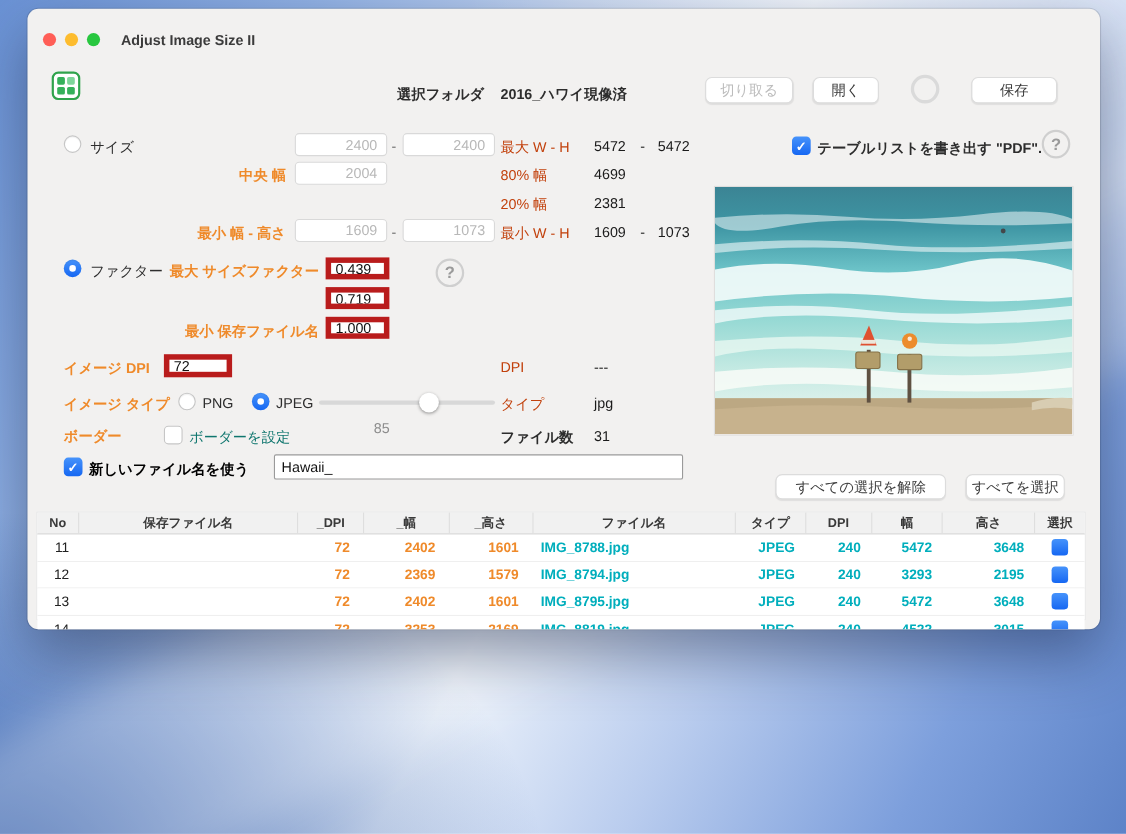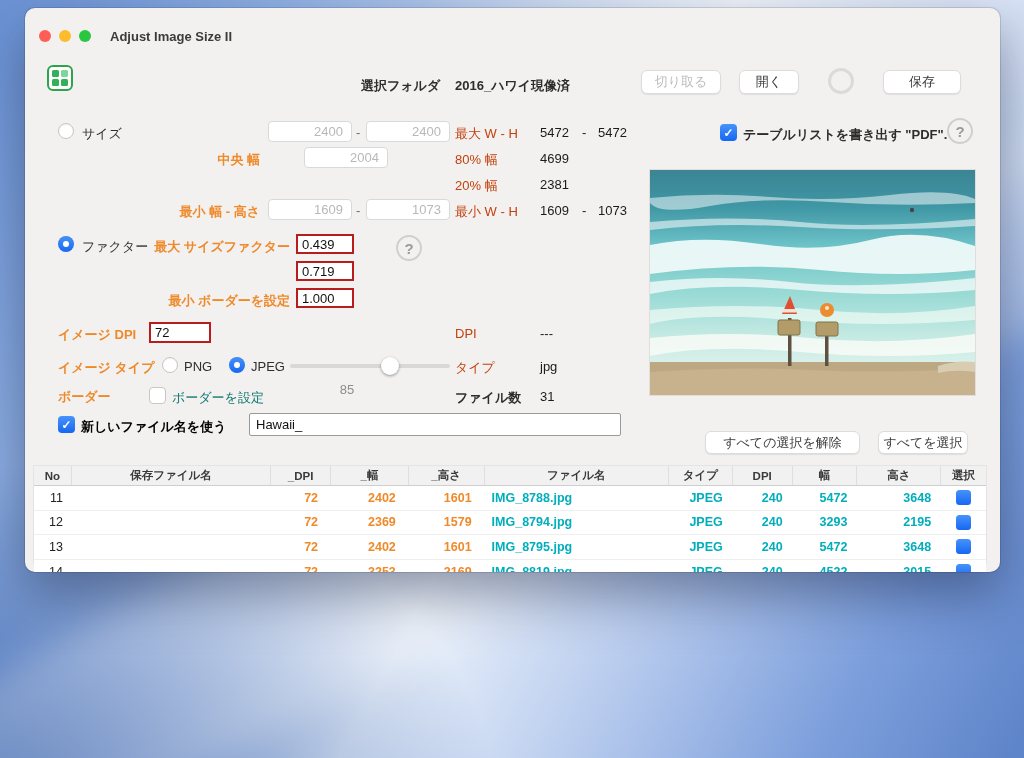--- a/index.html
+++ b/index.html
@@ -47,41 +47,41 @@
   
   .radio{ position:absolute; width:16px; height:16px; border-radius:50%; background:#fff; border:1px solid #c6c6c6; box-shadow:inset 0 1px 1px rgba(0,0,0,.06); }
   .radio.on{ background:linear-gradient(#4693fb,#1667f2); border:none; }
   .radio.on::after{ content:""; position:absolute; left:5px; top:5px; width:6px; height:6px; border-radius:50%; background:#fff; }
   .checkbox{ position:absolute; width:17px; height:17px; border-radius:4px; background:#fff; border:1px solid #c6c6c6; }
   .checkbox.on{ background:linear-gradient(#4693fb,#1667f2); border:none; }
   .checkbox.on::after{ content:"✓"; position:absolute; inset:0; display:flex; align-items:center; justify-content:center; color:#fff; font-size:12px; font-weight:700; }
 
   
   .dim-input{ position:absolute; width:84px; height:21px; border:1px solid #d9d9d9; border-radius:4px; background:#fff; color:#b8b8b8; font-size:13px; text-align:right; padding:0 8px; font-family:inherit; }
-  .dark-input{ position:absolute; height:20px; border:2px solid #b91c1c; background:#fff; color:#111; font-size:13px; padding:0 4px; font-family:inherit; }
+  .dark-input{ position:absolute; height:20px; border:5px solid #b91c1c; background:#fff; color:#111; font-size:13px; padding:0 4px; font-family:inherit; }
   .name-input{ position:absolute; left:224px; top:405px; width:372px; height:23px; border:1px solid #9a9a9a; border-radius:2px; background:#fff; color:#111; font-size:13px; padding:0 6px; font-family:inherit; }
   .help{ position:absolute; width:26px; height:26px; border:2px solid #cfcfcf; border-radius:50%; color:#9a9a9a; font-size:15px; font-weight:700; display:flex; align-items:center; justify-content:center; background:transparent; }
 
   
   .slider{ left:265px; top:349px; width:160px; height:18px; }
   .slider .track{ position:absolute; left:0; right:0; top:7px; height:4px; border-radius:2px; background:#d8d8d8; }
   .slider .knob{ position:absolute; left:91px; top:0; width:18px; height:18px; border-radius:50%; background:#fff; box-shadow:0 1px 3px rgba(0,0,0,.4); }
   .slider-val{ position:absolute; left:282px; top:374px; width:80px; text-align:center; font-size:13px; color:#8d8d8d; }
 
   
   .preview{ left:625px; top:162px; width:325px; height:225px; overflow:hidden; box-shadow:0 0 0 1px rgba(0,0,0,.08); }
   .preview svg{ display:block; }
 
   
   .radio-size{ left:33px; top:115px; } .lbl-size{ left:57px; top:117px; }
   .lbl-maxwh{ left:60px; top:117px; width:175px; }
   .in-maxw{ left:243px; top:113px; } .in-maxh{ left:341px; top:113px; }
   .dash-a{ left:331px; top:117px; color:#6d6d6d; } .dash-c{ left:331px; top:195px; color:#6d6d6d; }
   .lbl-infomax{ left:430px; top:117px; } .val-imaxw{ left:515px; top:117px; } .dash-b{ left:557px; top:117px; } .val-imaxh{ left:573px; top:117px; }
-  .lbl-centerw{ left:60px; top:143px; width:175px; } .in-centerw{ left:243px; top:139px;margin-left:36px; }
+  .lbl-centerw{ left:60px; top:143px; width:175px; } .in-centerw{ left:243px; top:139px; }
   .lbl-p80{ left:430px; top:143px; } .val-p80{ left:515px; top:143px; }
   .lbl-p20{ left:430px; top:169px; } .val-p20{ left:515px; top:169px; }
   .lbl-minwh{ left:60px; top:195px; width:175px; } .in-minw{ left:243px; top:191px; } .in-minh{ left:341px; top:191px; }
   .lbl-infomin{ left:430px; top:195px; } .val-iminw{ left:515px; top:195px; } .dash-d{ left:557px; top:195px; } .val-iminh{ left:573px; top:195px; }
 
   .radio-factor{ left:33px; top:228px; } .lbl-factor{ left:57px; top:230px; }
   .lbl-fmax{ left:60px; top:230px; width:205px; } .in-fmax{ left:271px; top:226px; width:58px; }
   .help-1{ left:371px; top:227px; }
   .lbl-fcen{ left:60px; top:257px; width:205px; } .in-fcen{ left:271px; top:253px; width:58px; }
   .lbl-fmin{ left:60px; top:284px; width:205px; } .in-fmin{ left:271px; top:280px; width:58px; }
@@ -176,21 +176,21 @@
   <div class="val val-iminw">1609</div>
   <div class="val dash-d">-</div>
   <div class="val val-iminh">1073</div>
 
   <span class="radio radio-factor on"></span>
   <div class="lbl lbl-factor">ファクター</div>
   <div class="lbl orange ralign lbl-fmax">最大 サイズファクター</div>
   <input class="dark-input in-fmax" value="0.439" style="">
   <div class="help help-1">?</div>
   <input class="dark-input in-fcen" value="0.719" style="">
-  <div class="lbl orange ralign lbl-fmin">最小 ボーダーを設定</div>
+  <div class="lbl orange ralign lbl-fmin">最小 保存ファイル名</div>
   <input class="dark-input in-fmin" value="1.000" style="">
 
   <div class="lbl orange lbl-imgdpi">イメージ DPI</div>
   <input class="dark-input in-imgdpi" value="72" style="">
   <div class="lbl teal lbl-dpi2">DPI</div>
   <div class="val val-dpi2">---</div>
 
   <div class="lbl orange lbl-imgtype">イメージ タイプ</div>
   <span class="radio radio-png"></span>
   <div class="lbl lbl-png">PNG</div>

